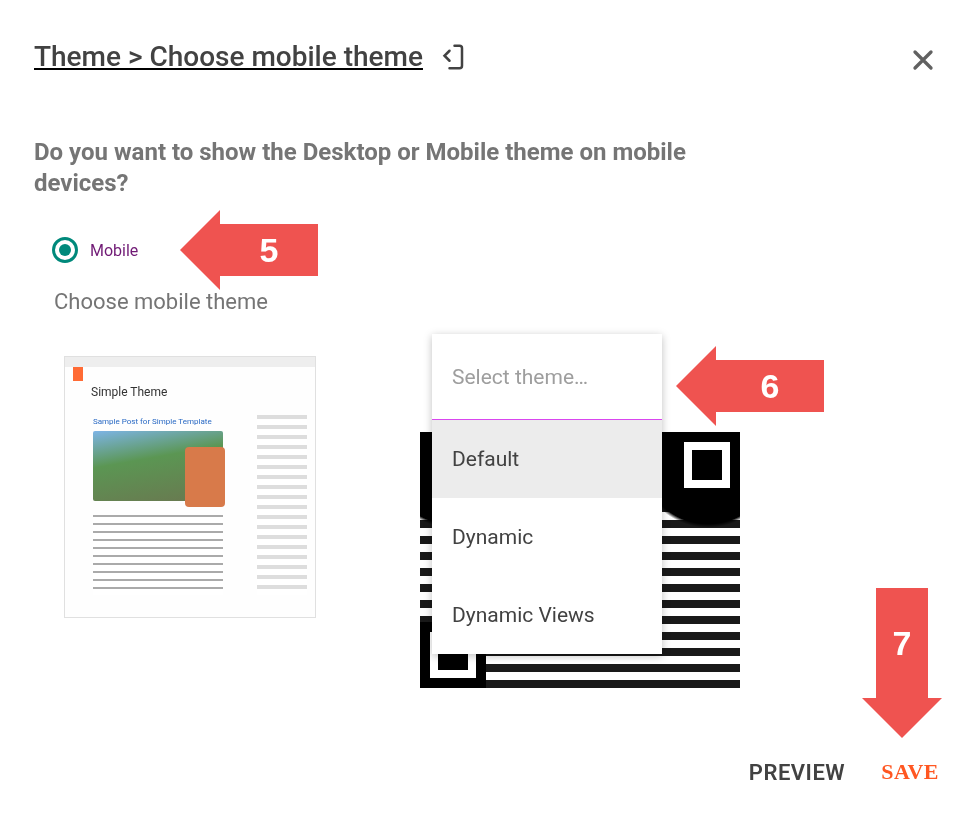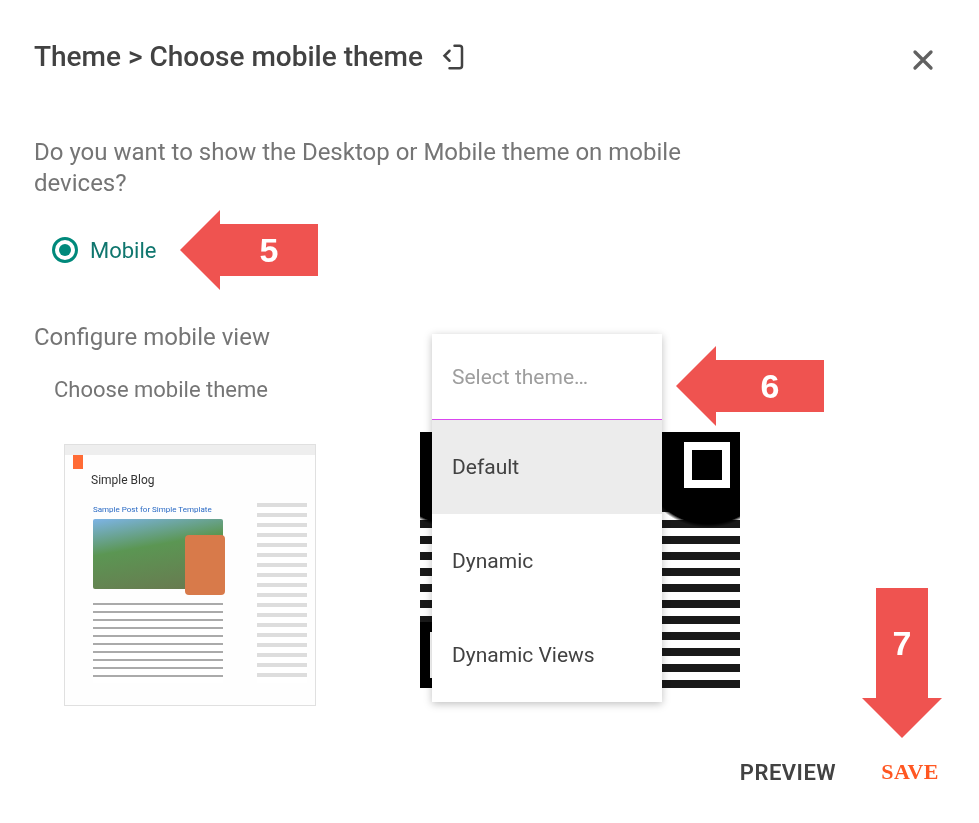--- a/index.html
+++ b/index.html
@@ -11,41 +11,42 @@
       position: relative;
       overflow: hidden;
     }
     .container {
       padding: 40px 34px;
     }
     .header-row {
       display: flex;
       align-items: center;
       gap: 14px;
+      text-decoration: underline;
     }
     .breadcrumb {
       font-size: 28px;
       font-weight: 500;
       color: #424242;
     }
     .mobile-icon {
       width: 30px;
       height: 30px;
     }
     .close-btn {
       position: absolute;
       top: 44px;
       right: 40px;
       cursor: pointer;
     }
     .question {
       margin-top: 64px;
       font-size: 24px;
       color: #757575;
-      font-weight: 400;
+      font-weight: 700;
       max-width: 680px;
       line-height: 1.3;
     }
     .radio-row {
       display: flex;
       align-items: center;
       gap: 12px;
       margin-top: 38px;
       margin-left: 18px;
     }
@@ -59,22 +60,22 @@
       justify-content: center;
       cursor: pointer;
     }
     .radio-inner {
       width: 12px;
       height: 12px;
       background: #00897b;
       border-radius: 50%;
     }
     .radio-label {
-      font-size: 22px;
-      color: #0f766e;
+      font-size: 16px;
+      color: #701a75;
     }
     .section-title {
       margin-top: 60px;
       font-size: 24px;
       color: #757575;
     }
     .field-label {
       font-size: 22px;
       color: #757575;
       margin-left: 20px;
@@ -127,21 +128,21 @@
       height: 86px;
       border-bottom: 1px solid #d946ef;
       display: flex;
       align-items: center;
       padding-left: 20px;
       font-size: 21px;
       color: #9e9e9e;
       cursor: pointer;
     }
     .dd-item {
-      height: 94px;
+      height: 78px;
       display: flex;
       align-items: center;
       padding-left: 20px;
       font-size: 21px;
       color: #424242;
       cursor: pointer;
     }
     .dd-item.highlight { background:#ececec; }
     .qr-block{
       position:absolute; top:432px; left:420px;
@@ -164,21 +165,21 @@
     .qr-finder::after{content:"";position:absolute;top:8px;left:8px;right:8px;bottom:8px;background:#000;}
     .qf-tl{top:0;right:68px;}
     .qf-tr{top:0;right:0;}
     .qf-bl{bottom:0;left:0;}
     .footer {
       position: absolute;
       bottom: 38px;
       right: 40px;
       display: flex;
       align-items: flex-end;
-      gap: 45px;
+      gap: 36px;
     }
     .btn-preview {
       font-size: 22px;
       font-weight: 600;
       color: #424242;
       letter-spacing: 0.5px;
       cursor: pointer;
     }
     .btn-save {
       font-size: 22px;
@@ -247,28 +248,27 @@
 
   <div class="question">Do you want to show the Desktop or Mobile theme on mobile devices?</div>
 
   <div class="radio-row">
     <div class="radio-outer">
       <div class="radio-inner"></div>
     </div>
     <div class="radio-label">Mobile</div>
   </div>
 
-  <div class="section-title">Configure mobile view</div>
 
   <div class="field-label" style="margin-top:26px;">Choose mobile theme</div>
 
   <div class="preview-thumb">
     <div class="thumb-topbar"></div>
     <div class="thumb-orange"></div>
-    <div class="thumb-title">Simple Blog</div>
+    <div class="thumb-title">Simple Theme</div>
     <div class="thumb-text txt1">Sample Post for Simple Template</div>
     <div class="thumb-card"></div>
     <div class="thumb-stack"></div>
     <div class="thumb-para"></div>
     <div class="thumb-side"></div>
   </div>
 </div>
 
 <div class="qr-block">
   <div class="qr-pix"></div>

